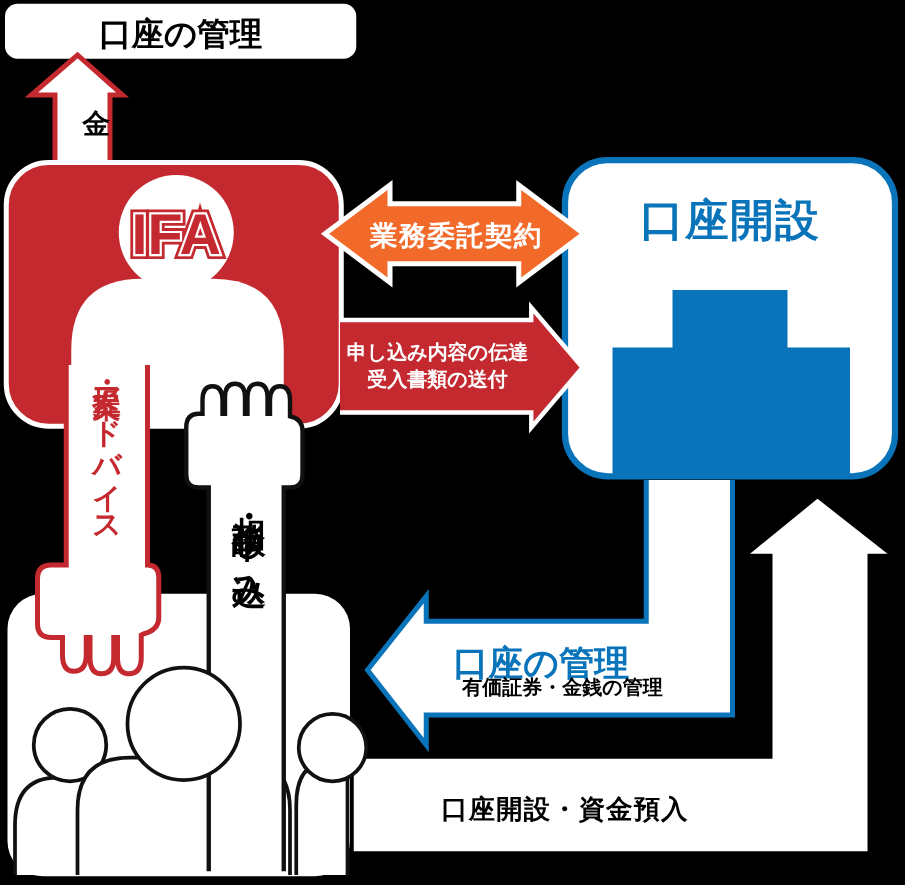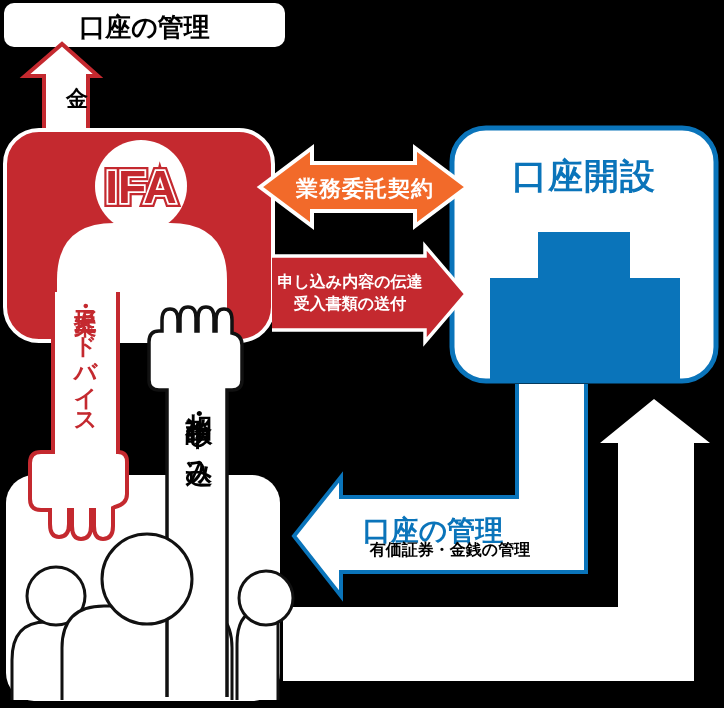--- a/index.html
+++ b/index.html
@@ -83,14 +83,15 @@
   <div class="t c blue" style="left:452px;top:153px;width:264px;font-size:35px;letter-spacing:1px;">口座開設</div>
 
   <div class="t v red" style="left:71px;top:293px;font-size:23px;">提案・アドバイス</div>
 
   <div class="t v black" style="left:181px;top:392px;font-size:27px;letter-spacing:3px;">相談・申し込み</div>
 
 
   <div class="t c blue" style="left:333px;top:512px;width:200px;font-size:28px;text-align:center;">口座の管理</div>
   <div class="t c black" style="left:340px;top:540px;width:220px;font-size:16px;">有価証券・金銭の管理</div>
 
+  <div class="t c black" style="left:299px;top:633px;width:306px;font-size:21px;letter-spacing:1px;">口座開設・資金預入</div>
 
 </div>
 
 </body></html>

